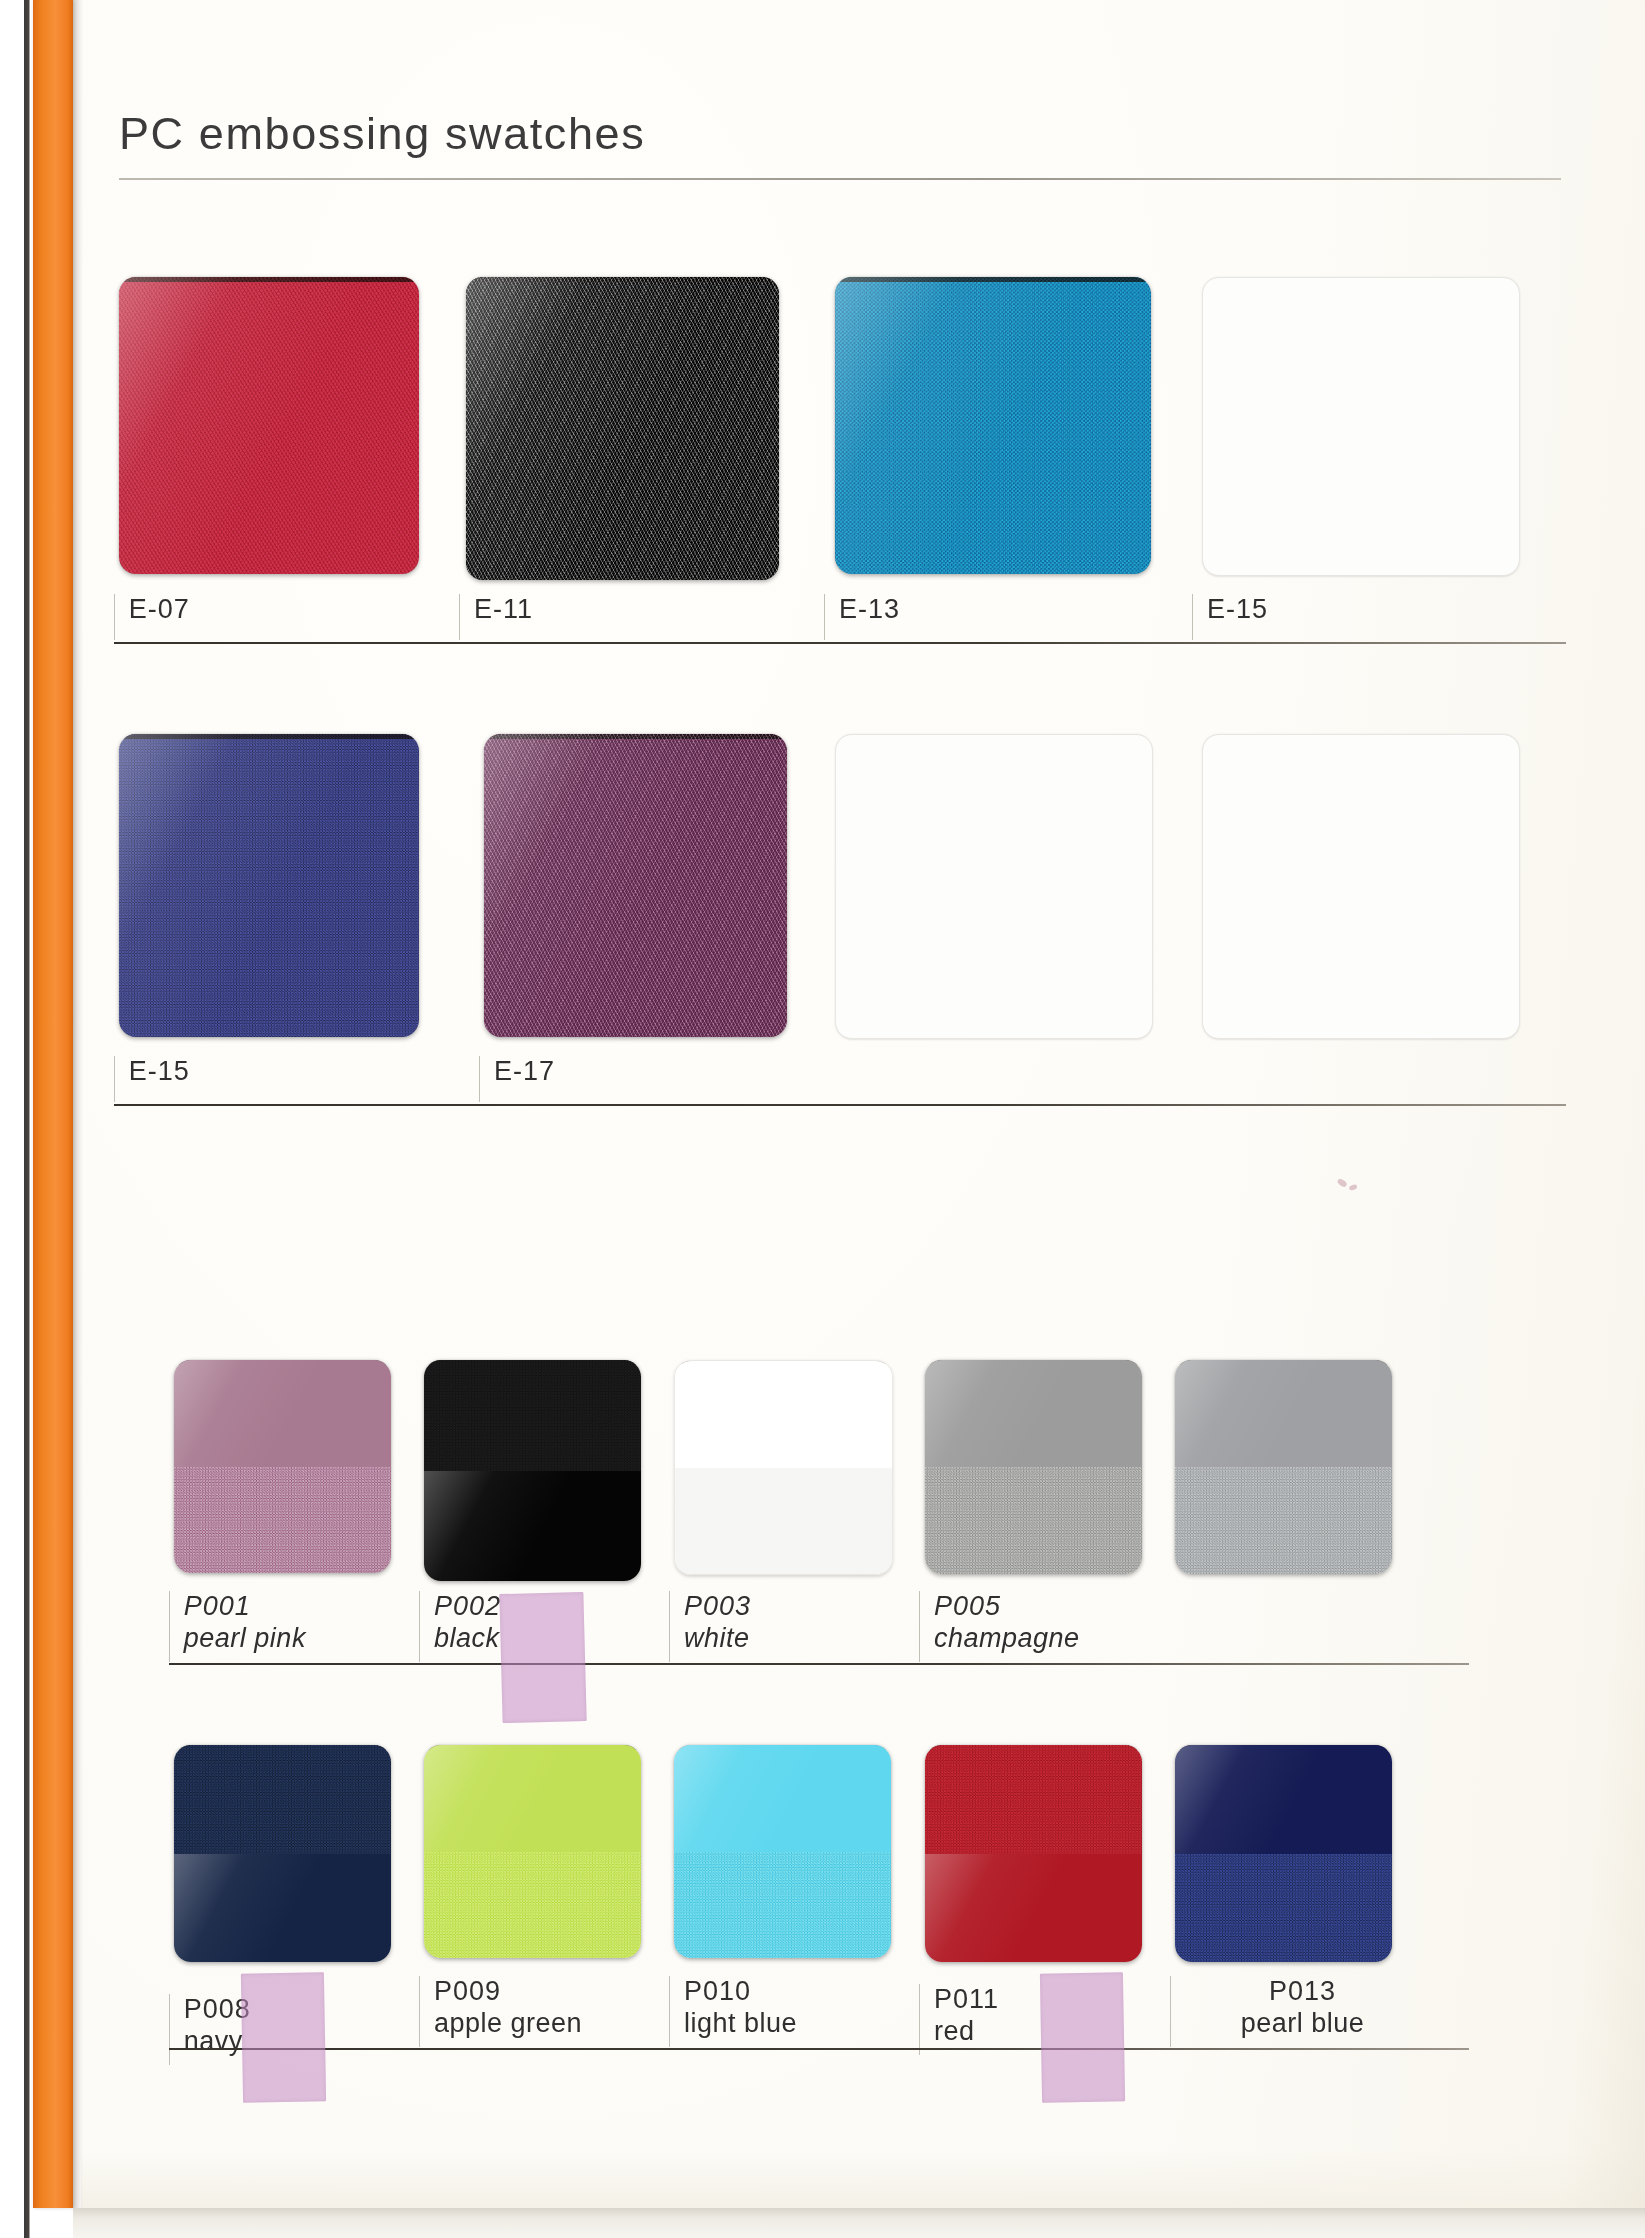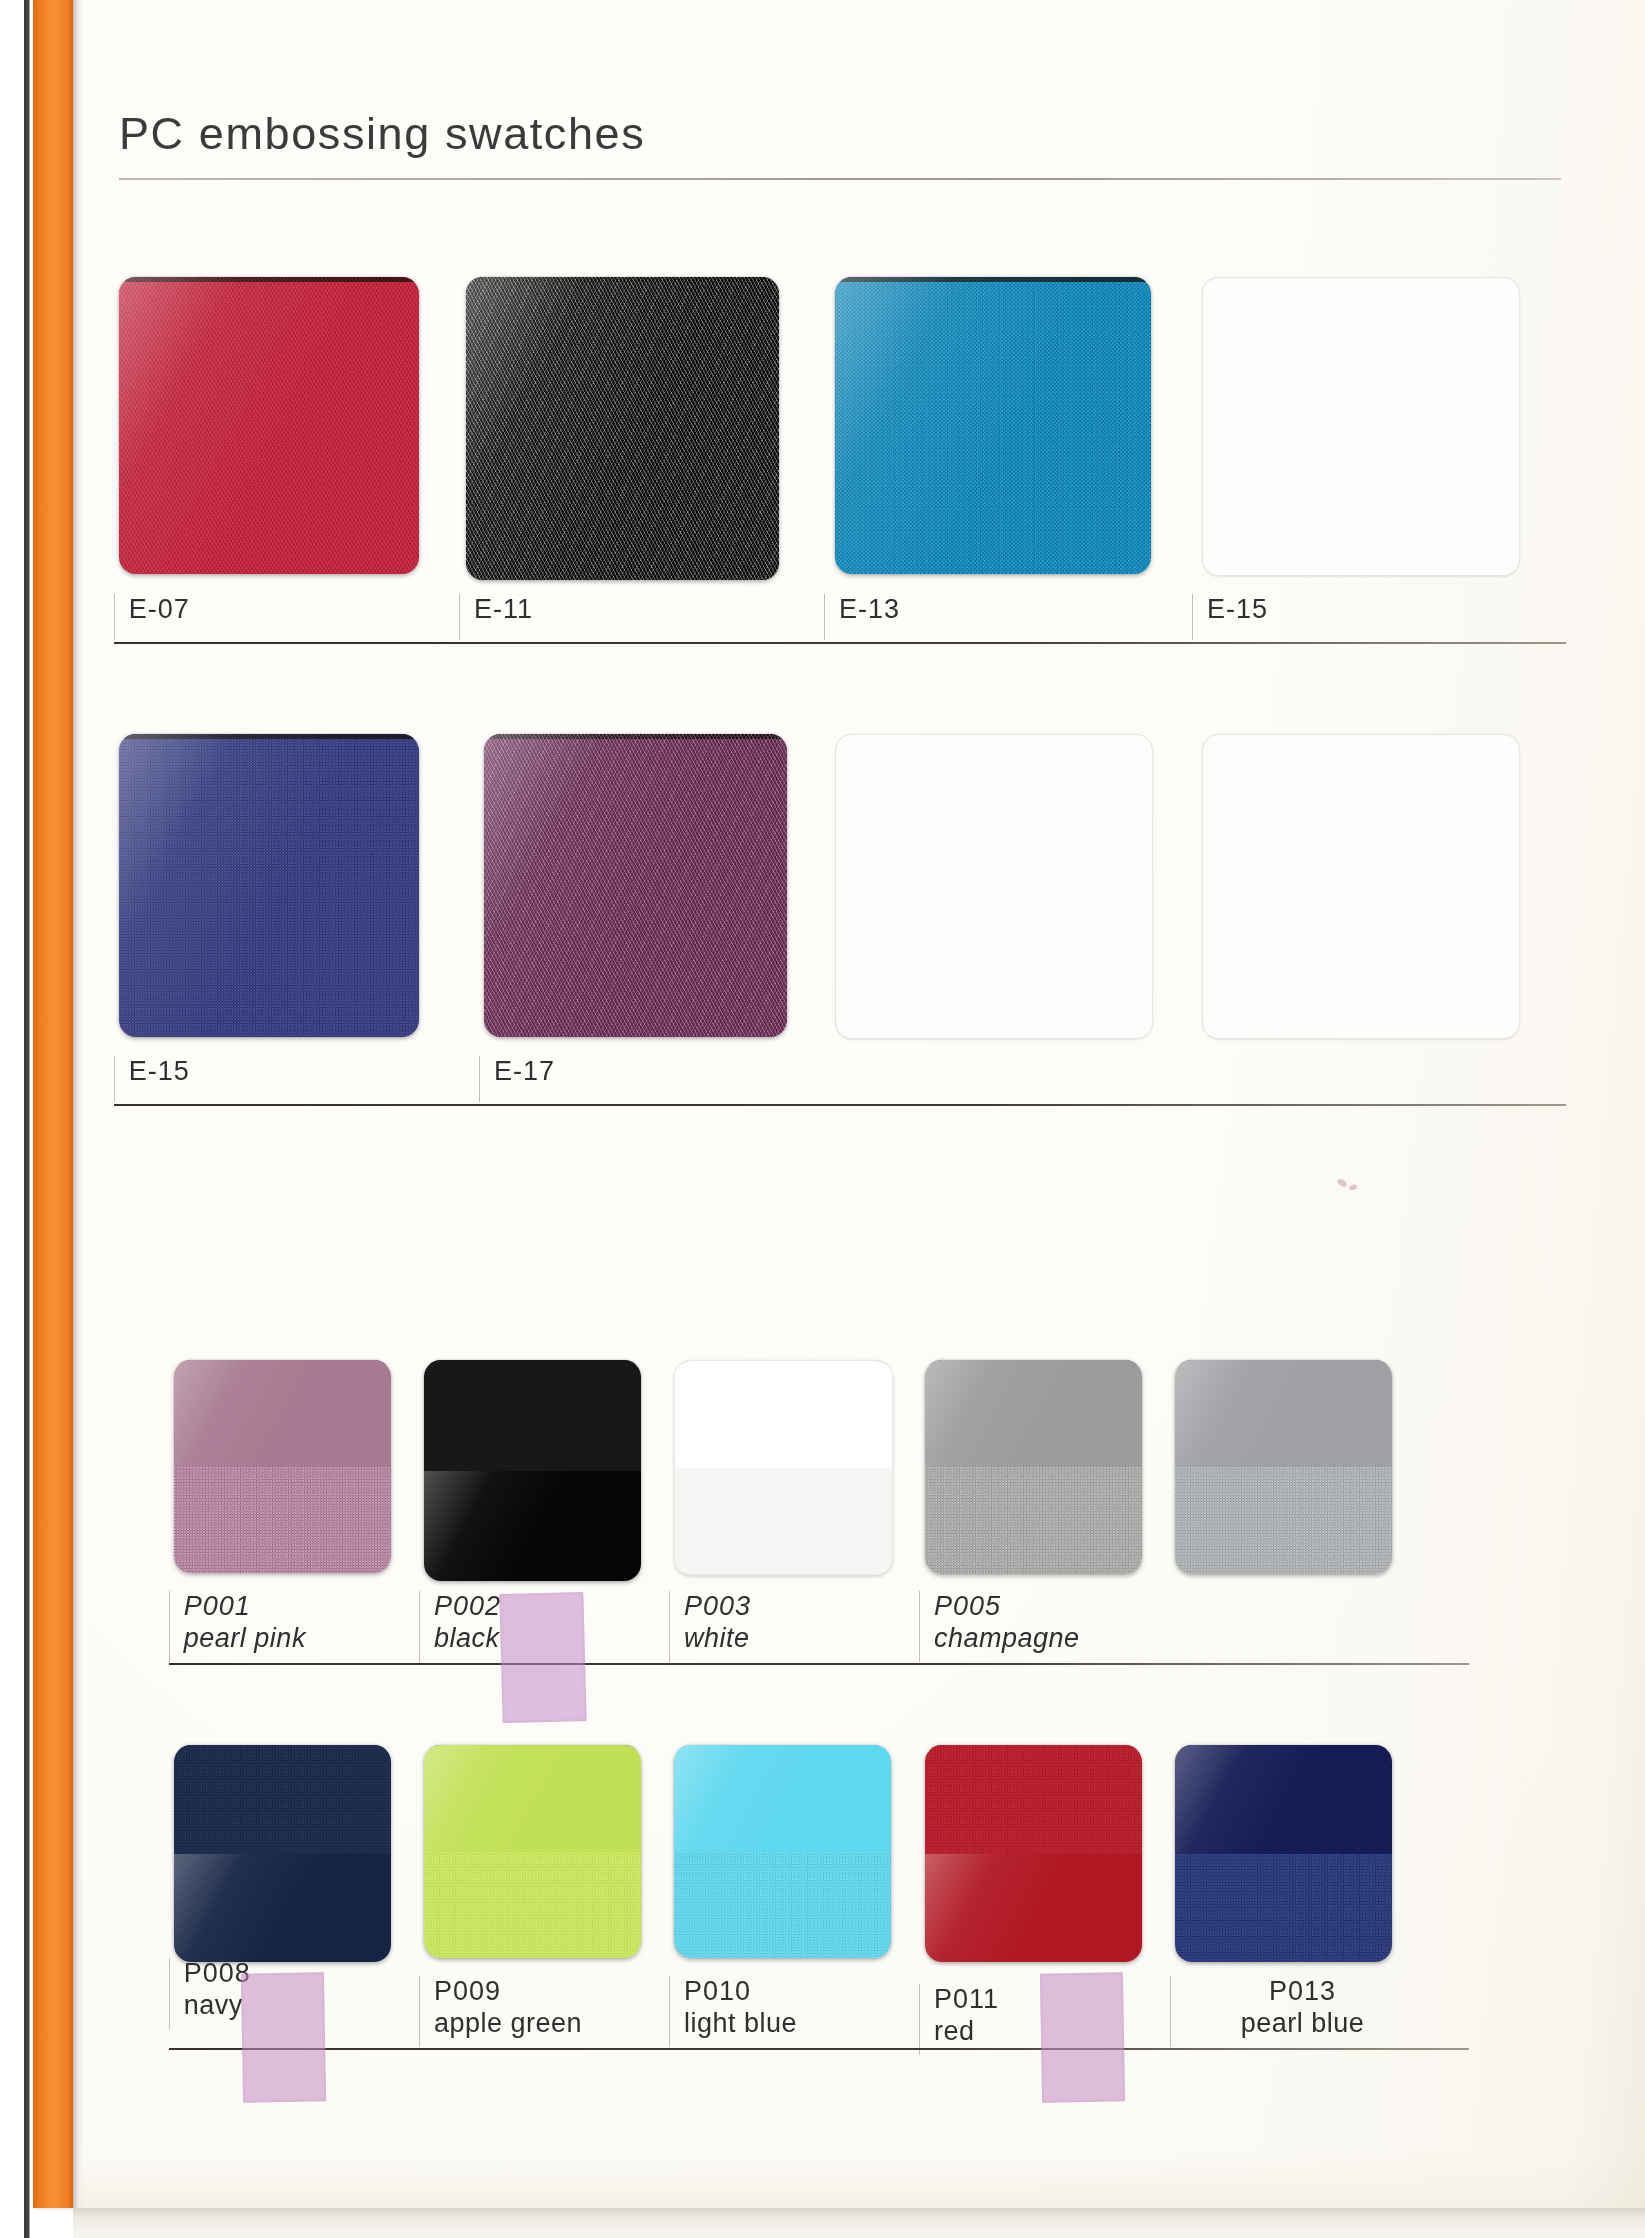--- a/index.html
+++ b/index.html
@@ -384,21 +384,21 @@
           <div class="topcap"></div>
           <div class="half top" style="height:50%;background:#151c55;">
             <div class="gloss"></div>
           </div>
           <div class="half bot" style="height:50%;background:#2c3a7a;">
             <div class="tex-grain"></div>
           </div>
         </div>
       </div>
 
-      <div class="label-cell" style="left:-5.2px;top:213px;width:250px;height:71px;">
+      <div class="label-cell" style="left:-5.2px;top:249px;width:250px;height:71px;">
         <div class="label-code">P008</div>
         <div class="label-name">navy</div>
       </div>
       <div class="label-cell" style="left:245px;top:231px;width:250px;height:71px;">
         <div class="label-code">P009</div>
         <div class="label-name">apple green</div>
       </div>
       <div class="label-cell" style="left:495px;top:231px;width:250px;height:71px;">
         <div class="label-code">P010</div>
         <div class="label-name">light blue</div>

